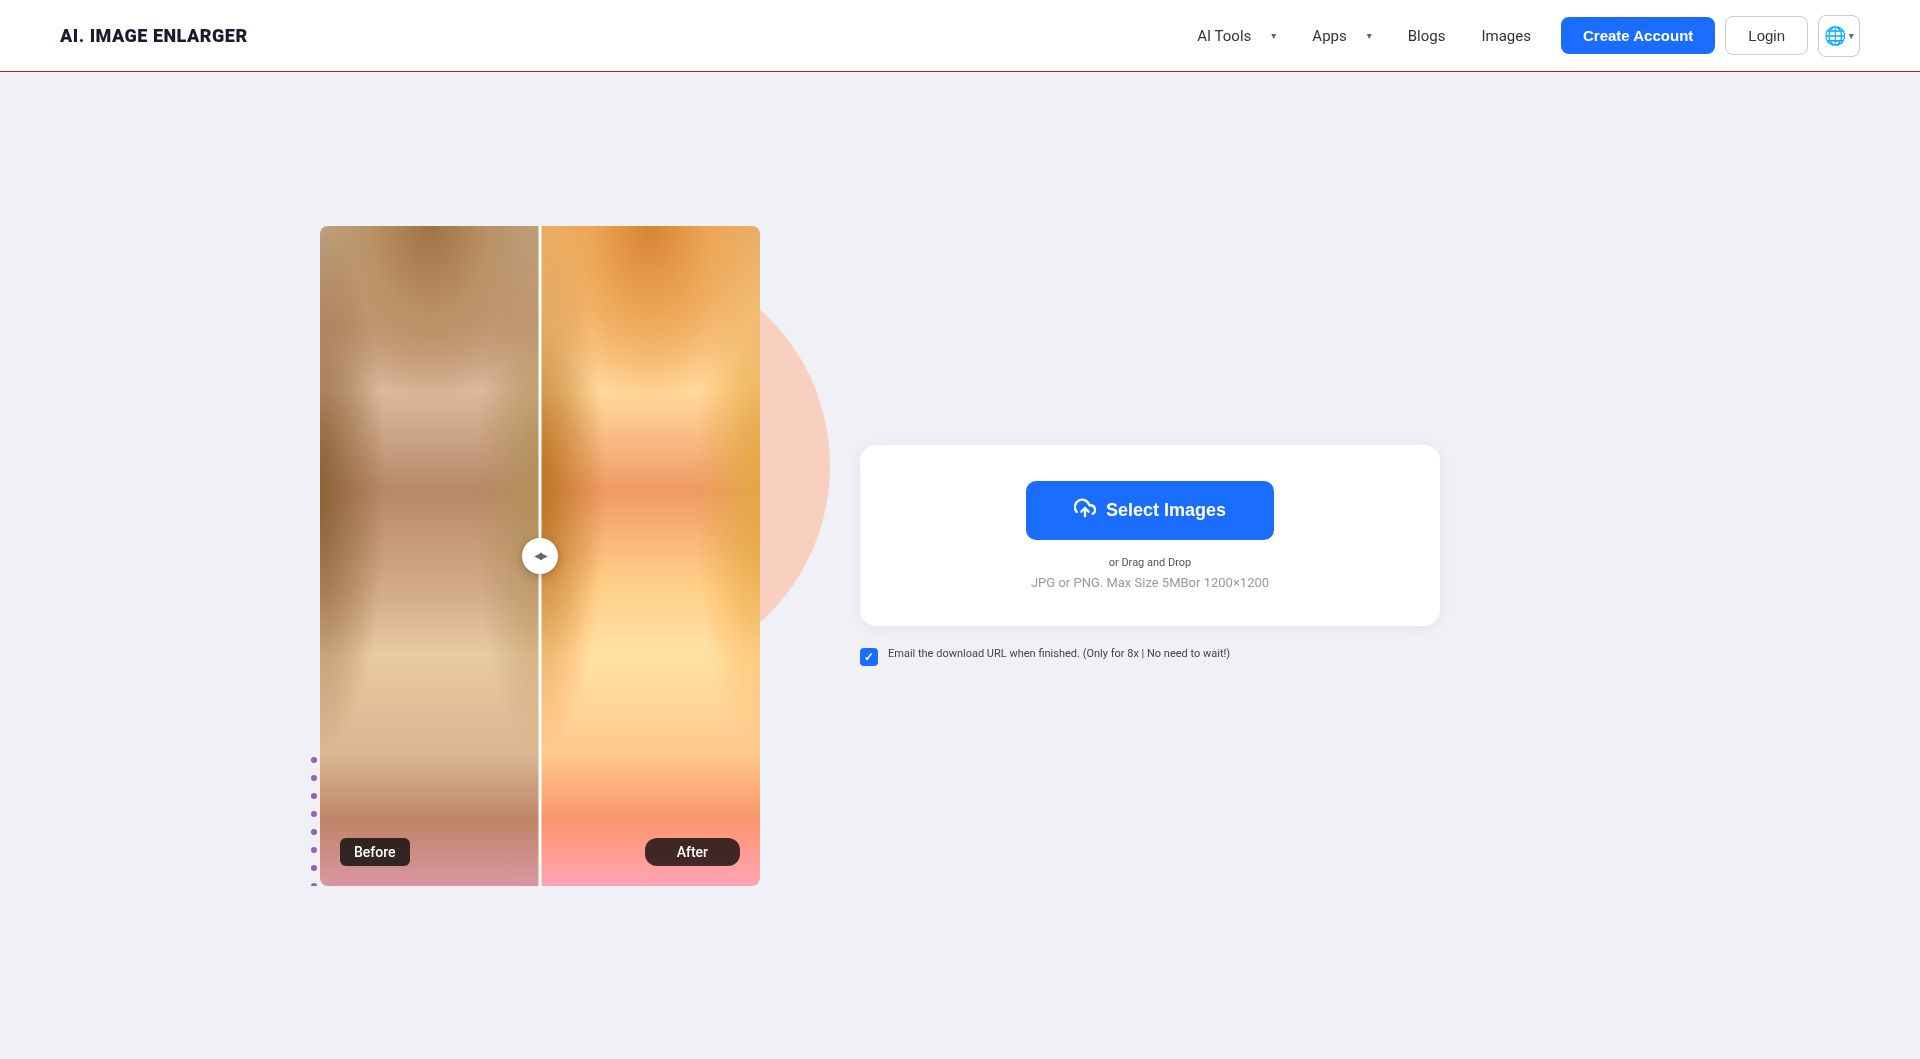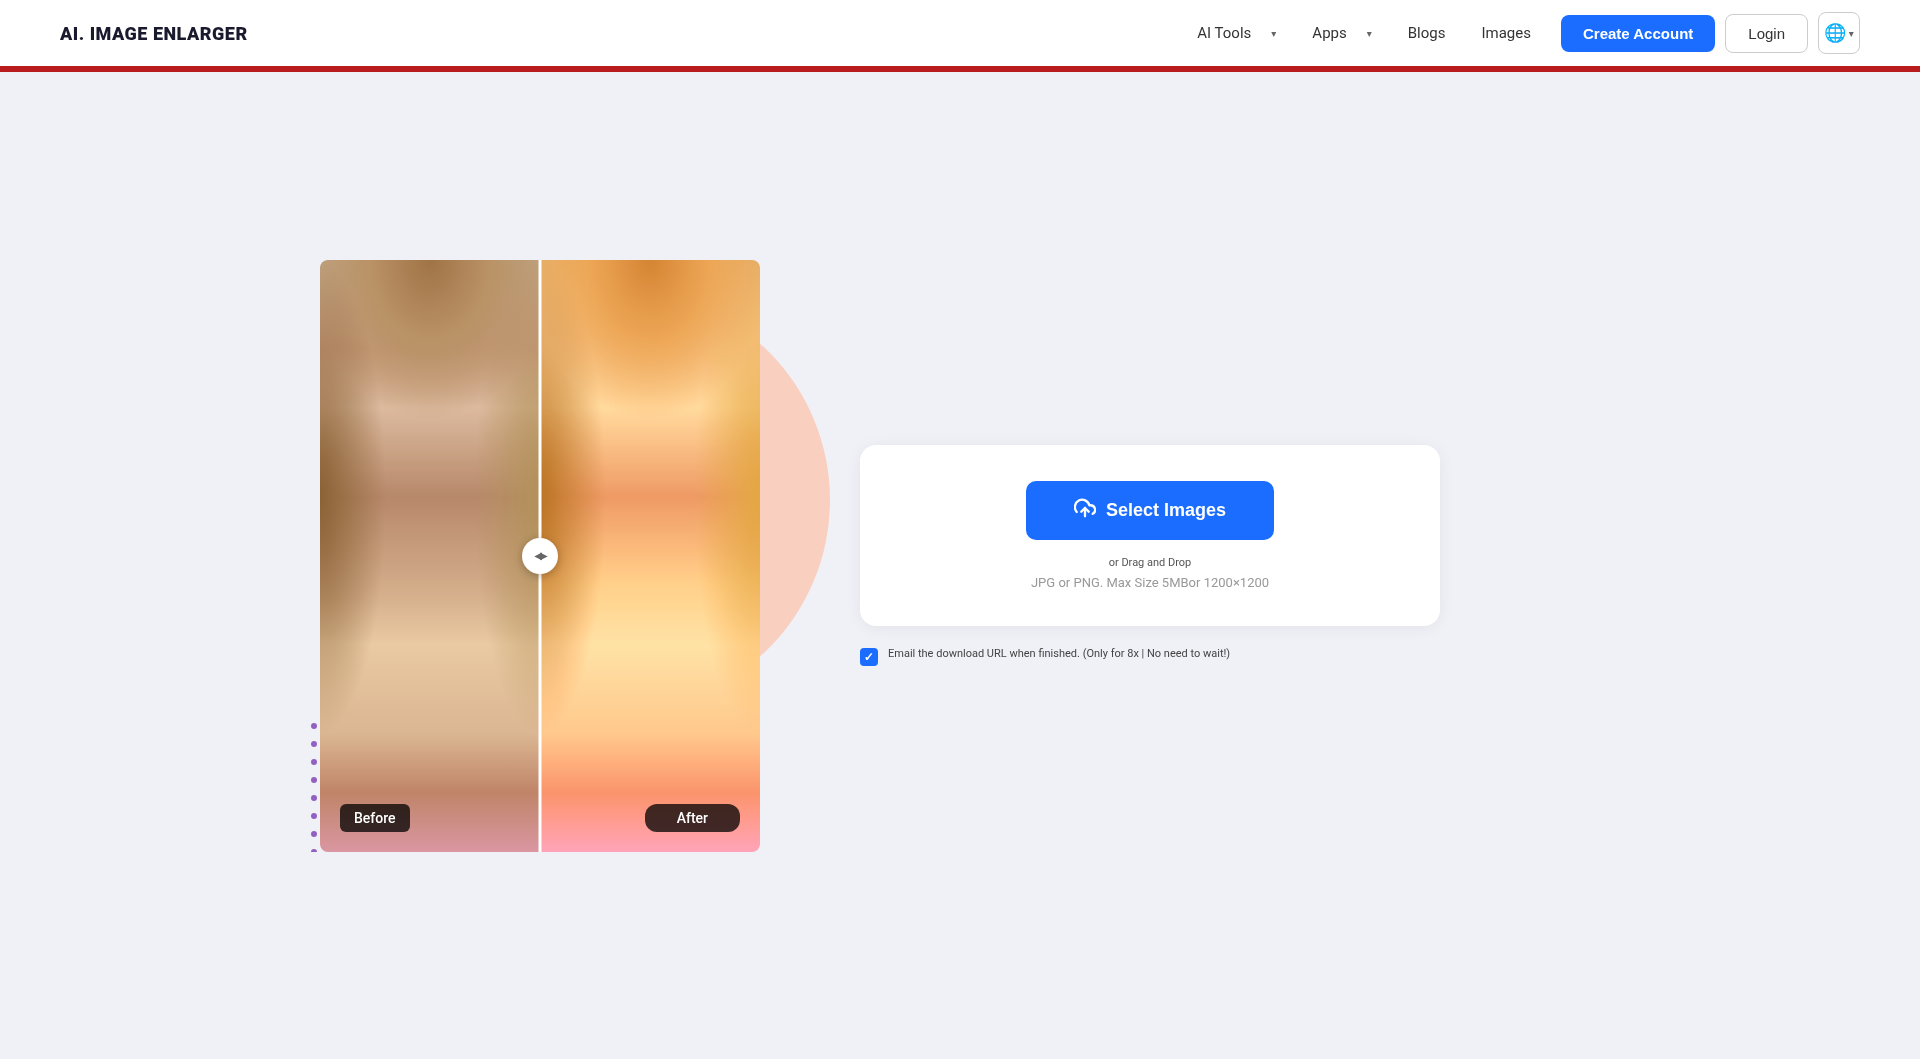--- a/index.html
+++ b/index.html
@@ -10,21 +10,21 @@
       overflow-x: hidden;
     }
 
     
     .navbar {
       display: flex;
       align-items: center;
       padding: 0 60px;
       height: 72px;
       background: #fff;
-      border-bottom: 6px solid #b91c1c;
+      border-bottom: 1px solid #b91c1c;
       position: relative;
       z-index: 10;
     }
     .navbar-brand {
       font-weight: 900;
       font-size: 18px;
       color: #1a1a2e;
       letter-spacing: 0.5px;
       margin-right: auto;
       text-transform: uppercase;
@@ -113,21 +113,21 @@
       height: 420px;
       background: #f9cfc0;
       border-radius: 50%;
       top: 30px;
       right: -30px;
       z-index: 0;
     }
     .image-comparison {
       position: relative;
       width: 440px;
-      height: 592px;
+      height: 660px;
       border-radius: 8px;
       overflow: hidden;
       z-index: 1;
       display: flex;
     }
     .img-before {
       width: 50%;
       height: 100%;
       background: linear-gradient(135deg, #c9956b 0%, #e8b89a 20%, #d4956b 40%, #b87a50 60%, #e8c4a0 80%, #c8a080 100%);
       position: relative;

